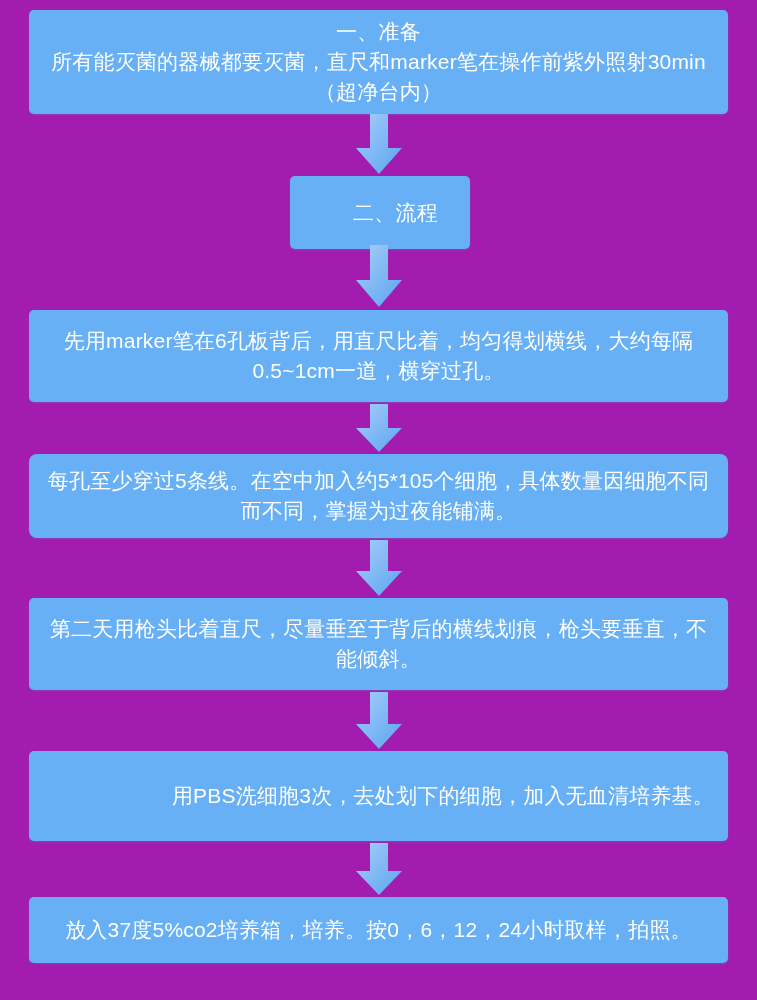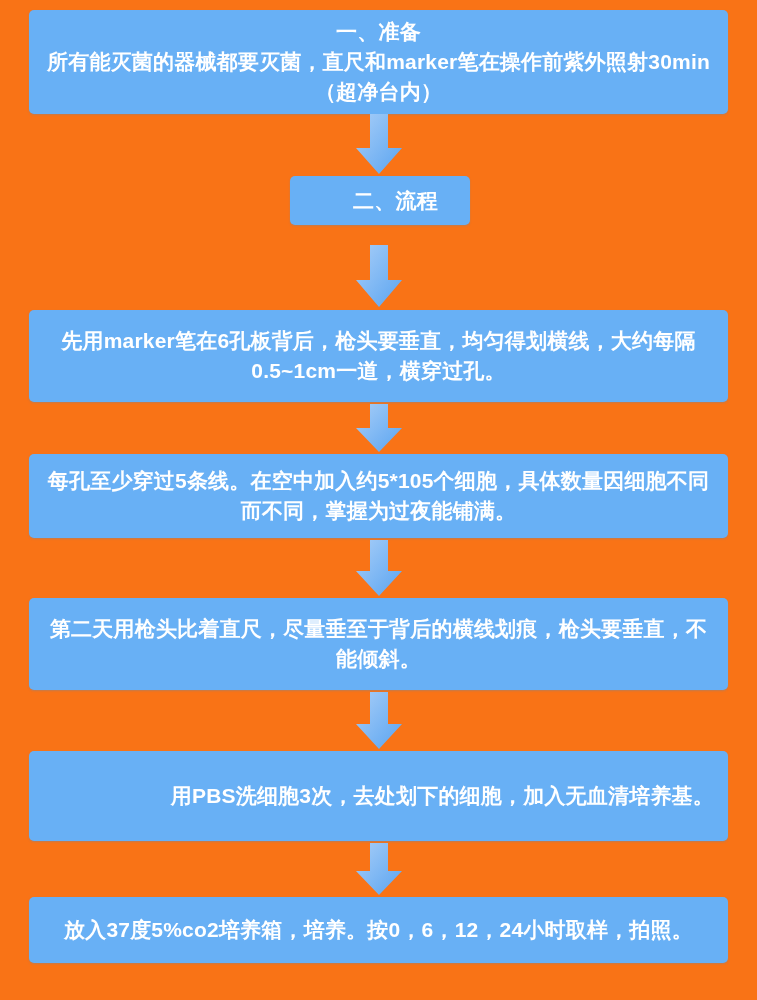--- a/index.html
+++ b/index.html
@@ -11,22 +11,21 @@
     width: 757px;
     height: 1000px;
     font-family: "Liberation Sans", "DejaVu Sans", sans-serif;
     overflow: hidden;
   }
 
   #flow {
     position: relative;
     width: 757px;
     height: 1000px;
-    background: #f97316;
-    font-weight: bold;
+    background: #a21caf;
   }
 
   
   .node {
     position: absolute;
     box-sizing: border-box;
     background: #68b0f5;
     border-radius: 5px;
     color: #ffffff;
     display: flex;
@@ -53,23 +52,23 @@
   }
 
   
   .node.small {
     left: 290px;
     width: 180px;
   }
 
   
   #node-prepare   { top: 10px;  height: 104px; }
-  #node-process   { top: 176px; height: 49px; padding-left: 45px;  }
+  #node-process   { top: 176px; height: 73px; padding-left: 45px;  }
   #node-step1     { top: 310px; height: 92px;  }
-  #node-step2     { top: 454px; height: 84px;  }
+  #node-step2     { top: 454px; height: 84px; border-radius: 8px;  }
   #node-step3     { top: 598px; height: 92px;  }
   #node-step4     { top: 751px; height: 90px; text-align: right;  }
   #node-step5     { top: 897px; height: 66px;  }
 
   
   .arrow {
     position: absolute;
     left: 50%;
     transform: translateX(-50%);
     width: 46px;
@@ -115,21 +114,21 @@
         <linearGradient id="ag2" x1="0" y1="0" x2="1" y2="1">
           <stop offset="0%" stop-color="#a8cef8"></stop>
           <stop offset="100%" stop-color="#5aa4f0"></stop>
         </linearGradient>
       </defs>
       <polygon points="14,0 32,0 32,35 46,35 23,62 0,35 14,35" fill="url(#ag2)"></polygon>
     </svg>
   </div>
 
   <div class="node wide" id="node-step1">
-    <span class="node-text">先用marker笔在6孔板背后，枪头要垂直，均匀得划横线，大约每隔0.5~1cm一道，横穿过孔。</span>
+    <span class="node-text">先用marker笔在6孔板背后，用直尺比着，均匀得划横线，大约每隔0.5~1cm一道，横穿过孔。</span>
   </div>
 
   <div class="arrow" id="arrow-3">
     <svg viewBox="0 0 46 48" preserveAspectRatio="none" aria-hidden="true">
       <defs>
         <linearGradient id="ag3" x1="0" y1="0" x2="1" y2="1">
           <stop offset="0%" stop-color="#a8cef8"></stop>
           <stop offset="100%" stop-color="#5aa4f0"></stop>
         </linearGradient>
       </defs>

